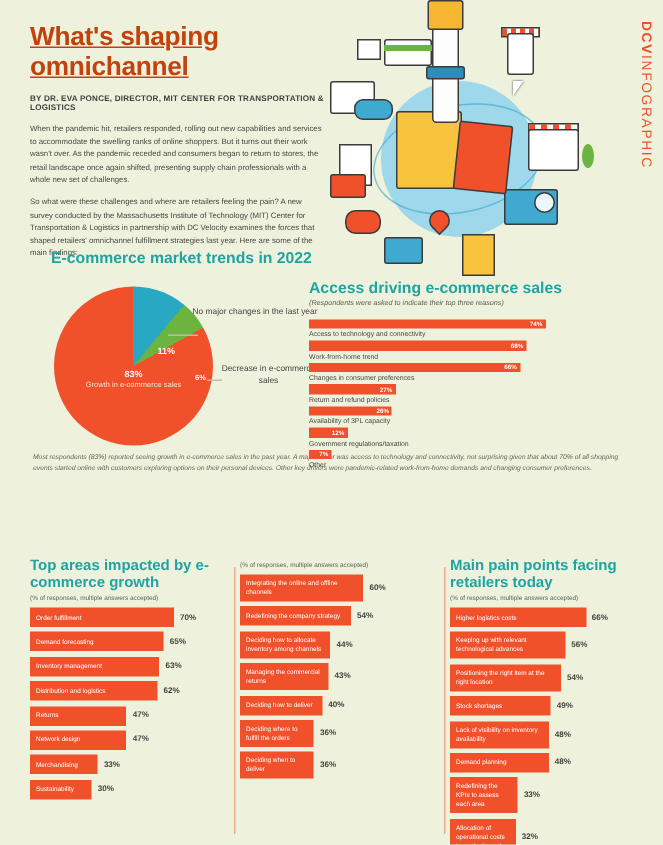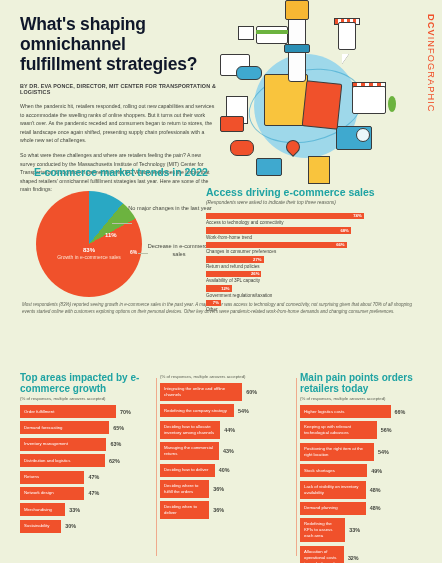--- a/index.html
+++ b/index.html
@@ -8,22 +8,23 @@
     background: #eef2dc;
     font-family: "Liberation Sans", sans-serif;
     overflow: hidden;
     position: relative;
   }
   .page { width: 442px; height: 563px; position: relative; background: #eef2dc; }
 
   
   .header { position: relative; padding: 14px 0 0 20px; width: 230px; }
   .title {
-    color: #0f172a; font-size: 17.5px; font-weight: bold; line-height: 20px;
+    color: #c2410c; font-size: 17.5px; font-weight: bold; line-height: 20px;
     letter-spacing: -0.2px;
+    text-decoration: underline;
   }
   .byline {
     margin-top: 9px; font-size: 5.4px; font-weight: bold; color: #3d3d3d;
     letter-spacing: 0.15px;
   }
   .body-copy {
     margin-top: 7px; font-size: 5.2px; line-height: 8.6px; color: #44473f;
     width: 196px; text-align: left;
   }
   .body-copy p + p { margin-top: 6px; }
@@ -165,21 +166,20 @@
     background: #6cb33f; border-radius: 50% 50% 50% 50%; }
 </style>
 </head>
 <body>
 
 <div class="page">
 
   <div class="header">
     <div class="title">
       <div>What's shaping omnichannel</div>
-      <div>fulfillment strategies?</div>
     </div>
     <div class="byline">BY DR. EVA PONCE, DIRECTOR, MIT CENTER FOR TRANSPORTATION &amp; LOGISTICS</div>
     <div class="body-copy">
       <p>When the pandemic hit, retailers responded, rolling out new capabilities and services to accommodate the swelling ranks of online shoppers. But it turns out their work wasn't over. As the pandemic receded and consumers began to return to stores, the retail landscape once again shifted, presenting supply chain professionals with a whole new set of challenges.</p>
       <p>So what were these challenges and where are retailers feeling the pain? A new survey conducted by the Massachusetts Institute of Technology (MIT) Center for Transportation &amp; Logistics in partnership with DC Velocity examines the forces that shaped retailers' omnichannel fulfillment strategies last year. Here are some of the main findings:</p>
     </div>
   </div>
 
   <div class="illo">
     <div class="globe"></div>
@@ -353,21 +353,21 @@
             <div class="bval">36%</div>
           </div>
           <div class="brow">
             <div class="bbar" style="width: 49.3714px;">Deciding when to deliver</div>
             <div class="bval">36%</div>
           </div>
         </div>
     </div>
 
     <div class="col col-3">
-      <div class="sec-title">Main pain points orders retailers today</div>
+      <div class="sec-title">Main pain points facing retailers today</div>
       <div class="sec-sub">(% of responses, multiple answers accepted)</div>
       <div id="col3-rows">
           <div class="brow">
             <div class="bbar" style="width: 90.5143px;">Higher logistics costs</div>
             <div class="bval">66%</div>
           </div>
           <div class="brow">
             <div class="bbar" style="width: 76.8px;">Keeping up with relevant technological advances</div>
             <div class="bval">56%</div>
           </div>

